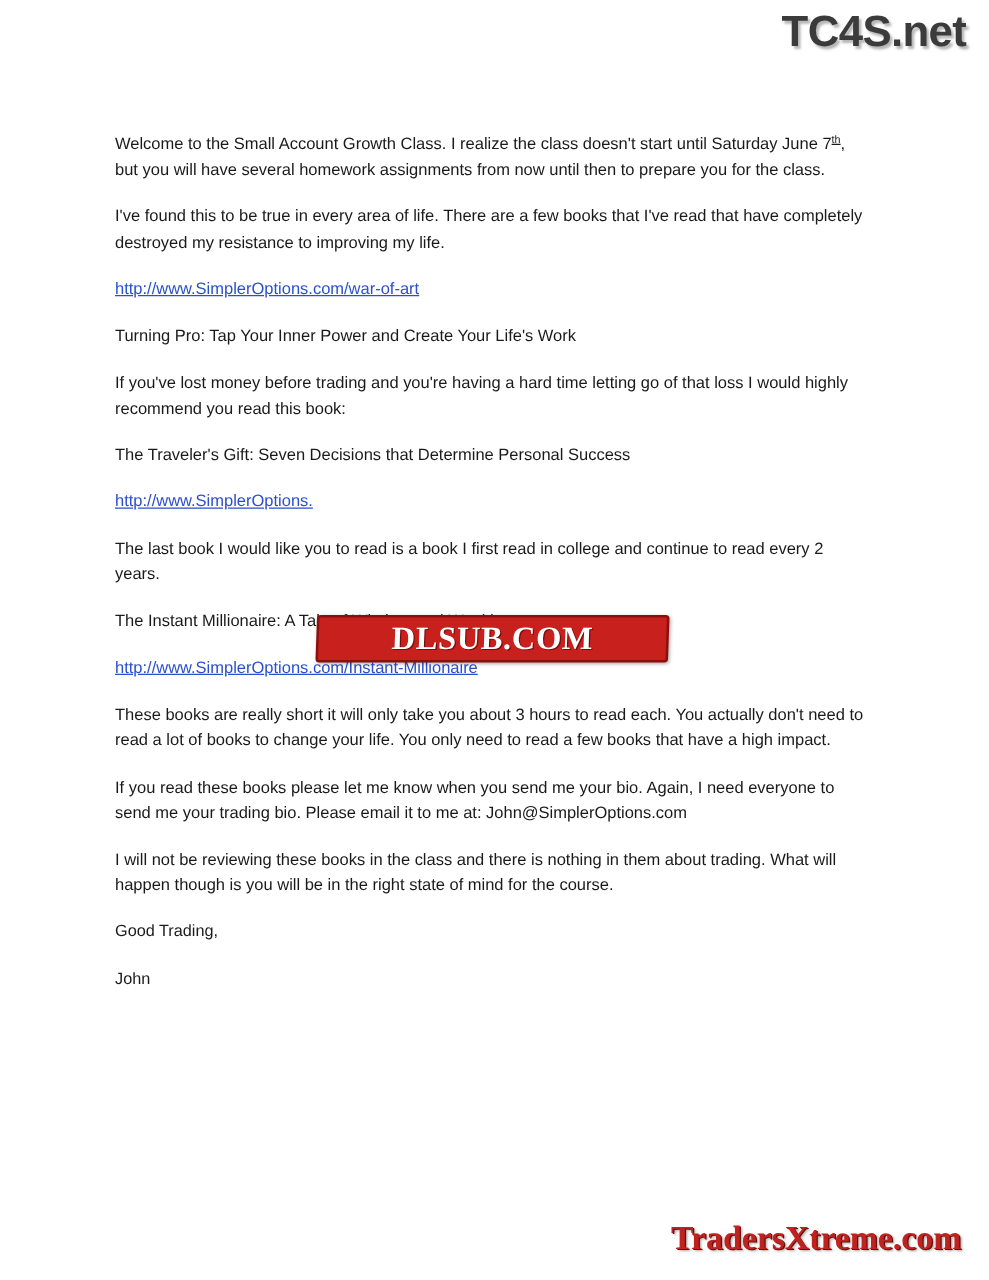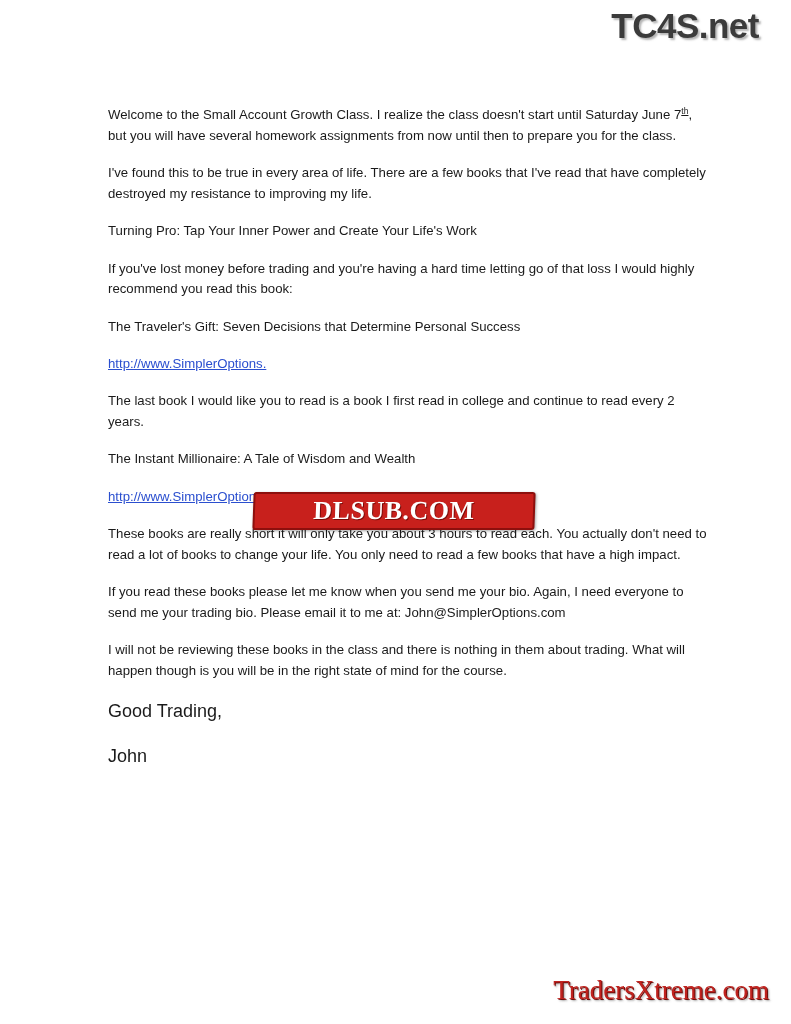--- a/index.html
+++ b/index.html
@@ -13,36 +13,36 @@
     position: relative;
     font-family: "Liberation Sans", sans-serif;
     color: #1a1a1a;
     overflow: hidden;
   }
 
   
   #tc4s-watermark {
     position: absolute;
     top: 6px;
-    right: 32px;
+    right: 18px;
     font-family: "Liberation Sans", sans-serif;
     font-size: 35px;
     font-weight: bold;
     color: #3b3b3b;
     letter-spacing: -0.5px;
     text-shadow: 2px 2px 2px rgba(120,120,120,0.55);
     user-select: none;
   }
   #tx-watermark {
     position: absolute;
     bottom: 18px;
     right: 22px;
     font-family: "Liberation Serif", serif;
     font-size: 27px;
-    font-weight: normal;
+    font-weight: bold;
     color: #c0231f;
     text-shadow: 1px 1px 0 #6d0d0b, 2px 2px 2px rgba(80,80,80,0.5);
     user-select: none;
   }
   #dlsub-watermark {
     position: absolute;
     left: 253px;
     top: 492px;
     width: 278px;
     height: 34px;
@@ -61,21 +61,21 @@
     font-size: 26px;
     font-weight: bold;
     color: #ffffff;
     letter-spacing: 0.5px;
     text-shadow: 1px 1px 0 #7a0b09;
   }
 
   
   #doc {
     position: absolute;
-    left: 108px;
+    left: 92px;
     top: 88px;
     width: 605px;
   }
   .para {
     font-size: 13.2px;
     line-height: 1.55;
     margin: 0 0 17px 0;
     color: #1a1a1a;
     text-align: left;
   }
@@ -88,40 +88,41 @@
     display: block;
     width: fit-content;
     cursor: pointer;
   }
   sup {
     font-size: 8.6px;
     vertical-align: super;
     text-decoration: underline;
   }
   .sig {
-    font-size: 18px;
+    font-size: 13px;
     line-height: 1.55;
     margin: 0 0 17px 0;
   }
 </style>
 </head>
 <body>
 
 <div id="tc4s-watermark">TC4S.net</div>
 
 <div id="doc">
 
   <p class="para"></p>
 
   <p class="para"><span>Welcome to the Small Account Growth Class. I realize the class doesn't start until Saturday June 7</span><sup>th</sup><span>, but you will have several homework assignments from now until then to prepare you for the class.</span></p>
 
 
   <p class="para">I've found this to be true in every area of life. There are a few books that I've read that have completely destroyed my resistance to improving my life.</p>
 
 
+  <a class="link">http://www.SimplerOptions.com/war-of-art</a>
 
   <p class="para">Turning Pro: Tap Your Inner Power and Create Your Life's Work</p>
 
 
   <p class="para">If you've lost money before trading and you're having a hard time letting go of that loss I would highly recommend you read this book:</p>
 
   <p class="para">The Traveler's Gift: Seven Decisions that Determine Personal Success</p>
 
   <a class="link">http://www.SimplerOptions.</a>
 

